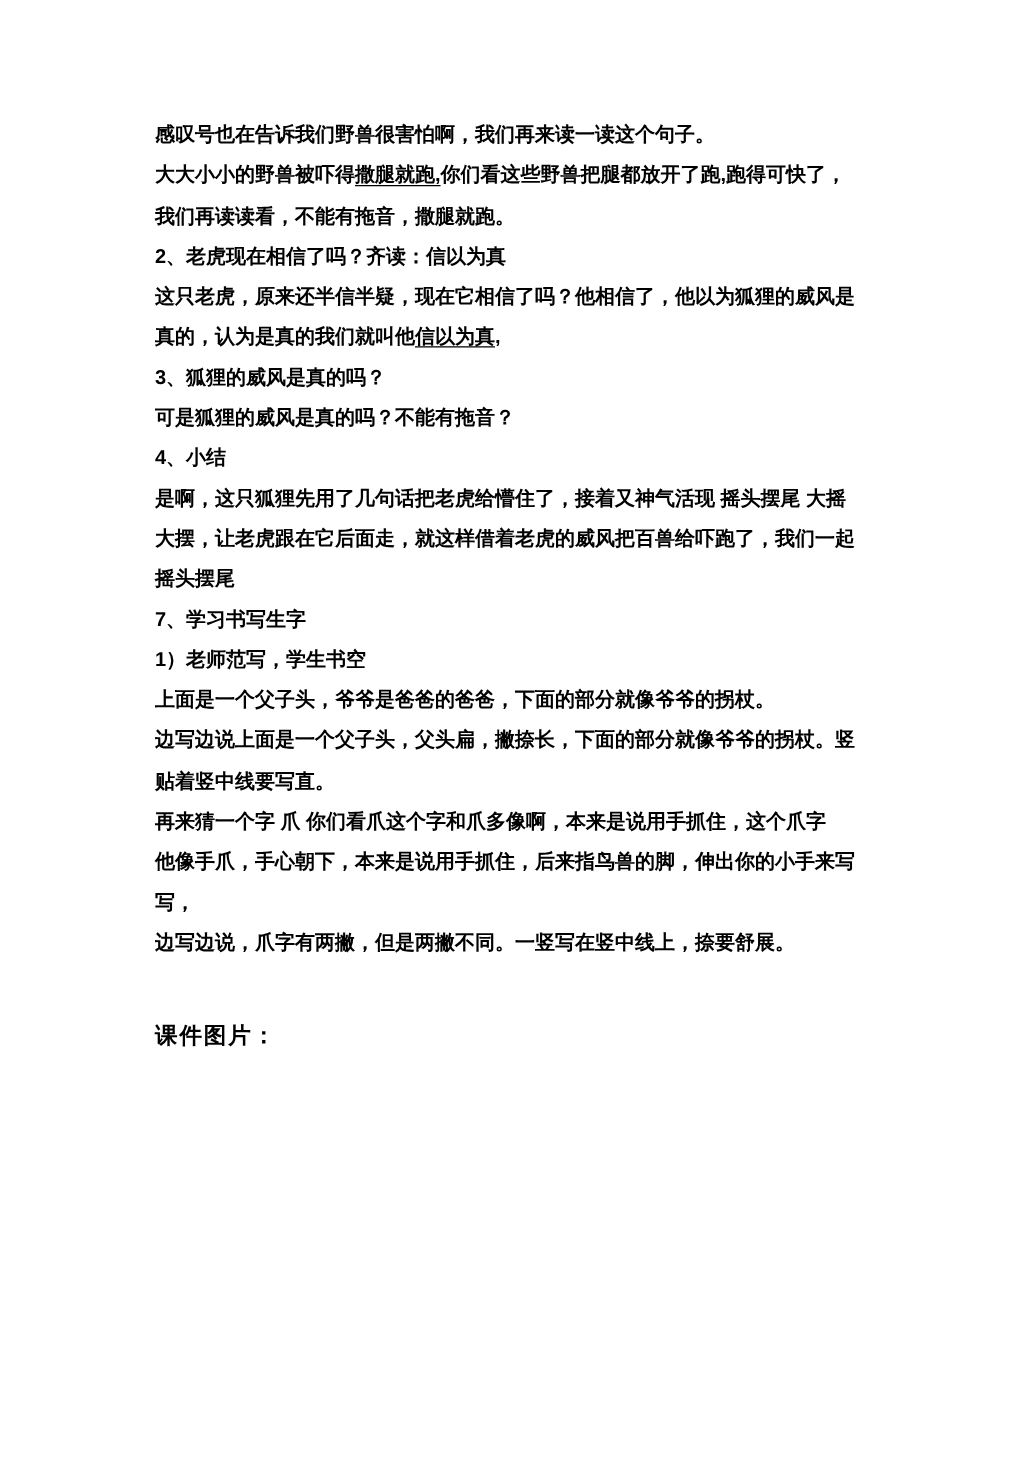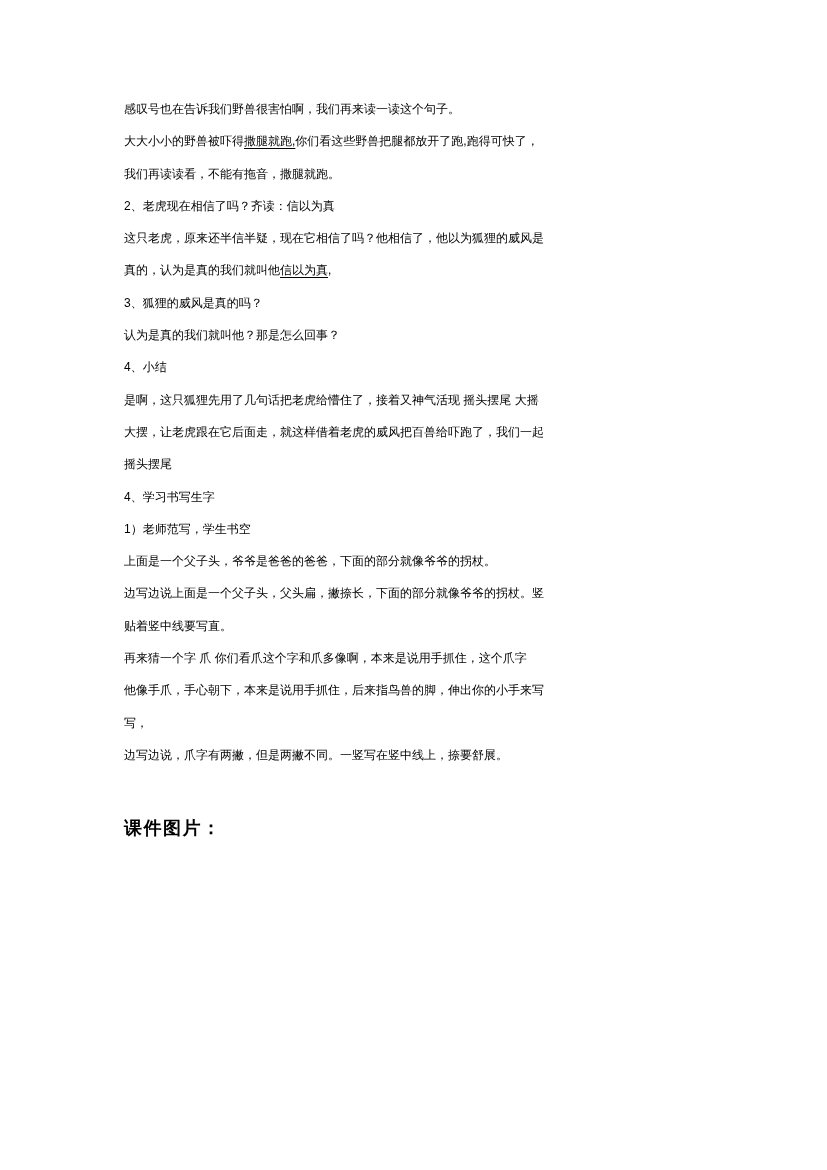--- a/index.html
+++ b/index.html
@@ -15,24 +15,25 @@
     overflow: hidden;
   }
   .page {
     box-sizing: border-box;
     width: 827px;
     height: 1170px;
     padding: 93px 82px 0 124px;
     background: #ffffff;
   }
   .text-block .line {
-    font-size: 12px;
+    font-size: 16px;
     line-height: 32.3px;
     white-space: pre;
     letter-spacing: 0px;
+    font-weight: bold;
   }
   .u {
     text-decoration: underline;
     text-underline-offset: 3px;
     text-align: right;
   }
   .heading {
     margin-top: 41px;
     font-size: 18px;
     font-weight: bold;
@@ -46,26 +47,26 @@
 
 <div class="page">
   <div class="text-block">
       <div class="line"><span>感叹号也在告诉我们野兽很害怕啊，我们再来读一读这个句子。</span></div>
       <div class="line"><span>大大小小的野兽被吓得</span><span class="u">撒腿就跑,</span><span>你们看这些野兽把腿都放开了跑,跑得可快了，</span></div>
       <div class="line"><span>我们再读读看，不能有拖音，撒腿就跑。</span></div>
       <div class="line"><span>2、老虎现在相信了吗？齐读：信以为真</span></div>
       <div class="line"><span>这只老虎，原来还半信半疑，现在它相信了吗？他相信了，他以为狐狸的威风是</span></div>
       <div class="line"><span>真的，认为是真的我们就叫他</span><span class="u">信以为真</span><span>,</span></div>
       <div class="line"><span>3、狐狸的威风是真的吗？</span></div>
-      <div class="line"><span>认为是真的我们就叫他？那是怎么回事？</span></div>
+      <div class="line"><span>可是狐狸的威风是真的吗？不能有拖音？</span></div>
       <div class="line"><span>4、小结</span></div>
       <div class="line"><span>是啊，这只狐狸先用了几句话把老虎给懵住了，接着又神气活现 摇头摆尾 大摇</span></div>
       <div class="line"><span>大摆，让老虎跟在它后面走，就这样借着老虎的威风把百兽给吓跑了，我们一起</span></div>
       <div class="line"><span>摇头摆尾</span></div>
-      <div class="line"><span>4、学习书写生字</span></div>
+      <div class="line"><span>7、学习书写生字</span></div>
       <div class="line"><span>1）老师范写，学生书空</span></div>
       <div class="line"><span>上面是一个父子头，爷爷是爸爸的爸爸，下面的部分就像爷爷的拐杖。</span></div>
       <div class="line"><span>边写边说上面是一个父子头，父头扁，撇捺长，下面的部分就像爷爷的拐杖。竖</span></div>
       <div class="line"><span>贴着竖中线要写直。</span></div>
       <div class="line"><span>再来猜一个字 爪 你们看爪这个字和爪多像啊，本来是说用手抓住，这个爪字</span></div>
       <div class="line"><span>他像手爪，手心朝下，本来是说用手抓住，后来指鸟兽的脚，伸出你的小手来写</span></div>
       <div class="line"><span>写，</span></div>
       <div class="line"><span>边写边说，爪字有两撇，但是两撇不同。一竖写在竖中线上，捺要舒展。</span></div>
     </div>
   <div class="heading">课件图片：</div>

